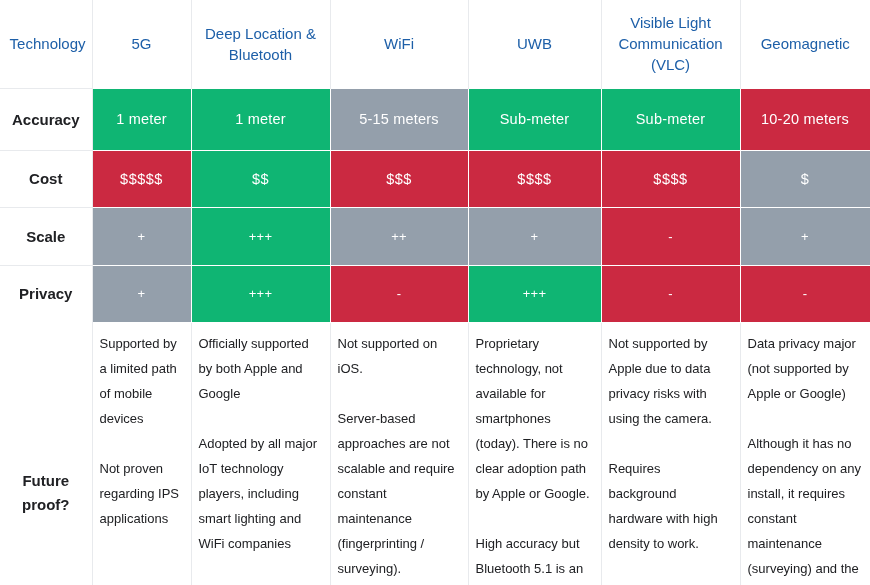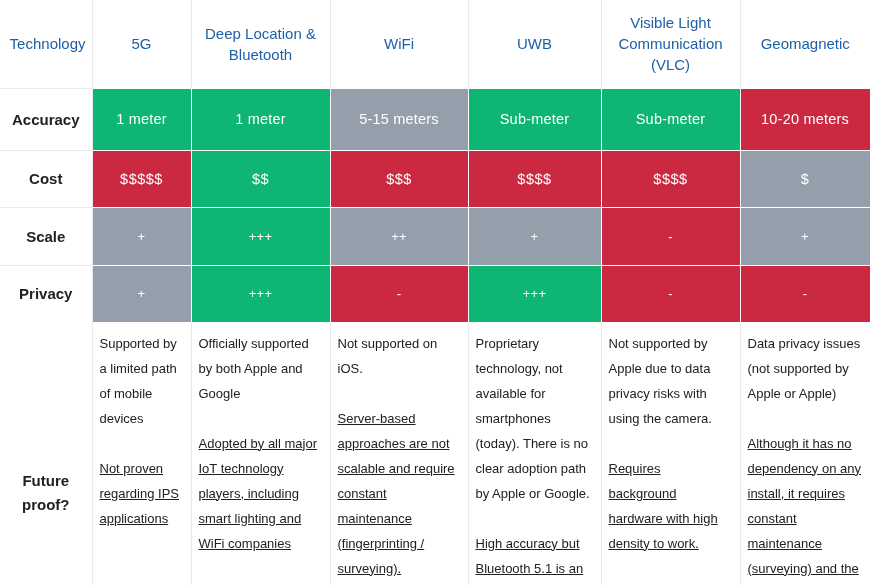--- a/index.html
+++ b/index.html
@@ -97,21 +97,21 @@
     font-size: 13px;
     line-height: 25px;
     text-align: left;
     padding: 8px 8px 8px 7px;
     border-left: 1px solid #e8eaed;
     border-right: 1px solid #e8eaed;
     box-sizing: border-box;
     overflow: hidden;
   }
   td.prose p { margin: 0; }
-  td.prose p + p { margin-top: 25px; text-decoration: underline; }
+  td.prose p + p { margin-top: 25px; }
   td.prose.last { border-right: none; }
 
   td.rowlabel.future {
     vertical-align: middle;
     border-top: none;
     font-size: 15px;
     line-height: 24px;
   }
 </style>
 </head>
@@ -205,18 +205,18 @@
         <p>High accuracy but Bluetooth 5.1 is an easier upgrade than UWB.</p>
       </td>
 
       <td class="prose">
         <p>Not supported by Apple due to data privacy risks with using the camera.</p>
         <p>Requires background hardware with high density to work.</p>
         <p>Has background limitations (doesn’t work in the pocket).</p>
       </td>
 
       <td class="prose last">
-        <p>Data privacy issues (not supported by Apple or Apple)</p>
+        <p>Data privacy major (not supported by Apple or Google)</p>
         <p>Although it has no dependency on any install, it requires constant maintenance (surveying) and the accuracy is low.</p>
       </td>
     </tr>
   </tbody>
 </table>
 
 </body></html>

